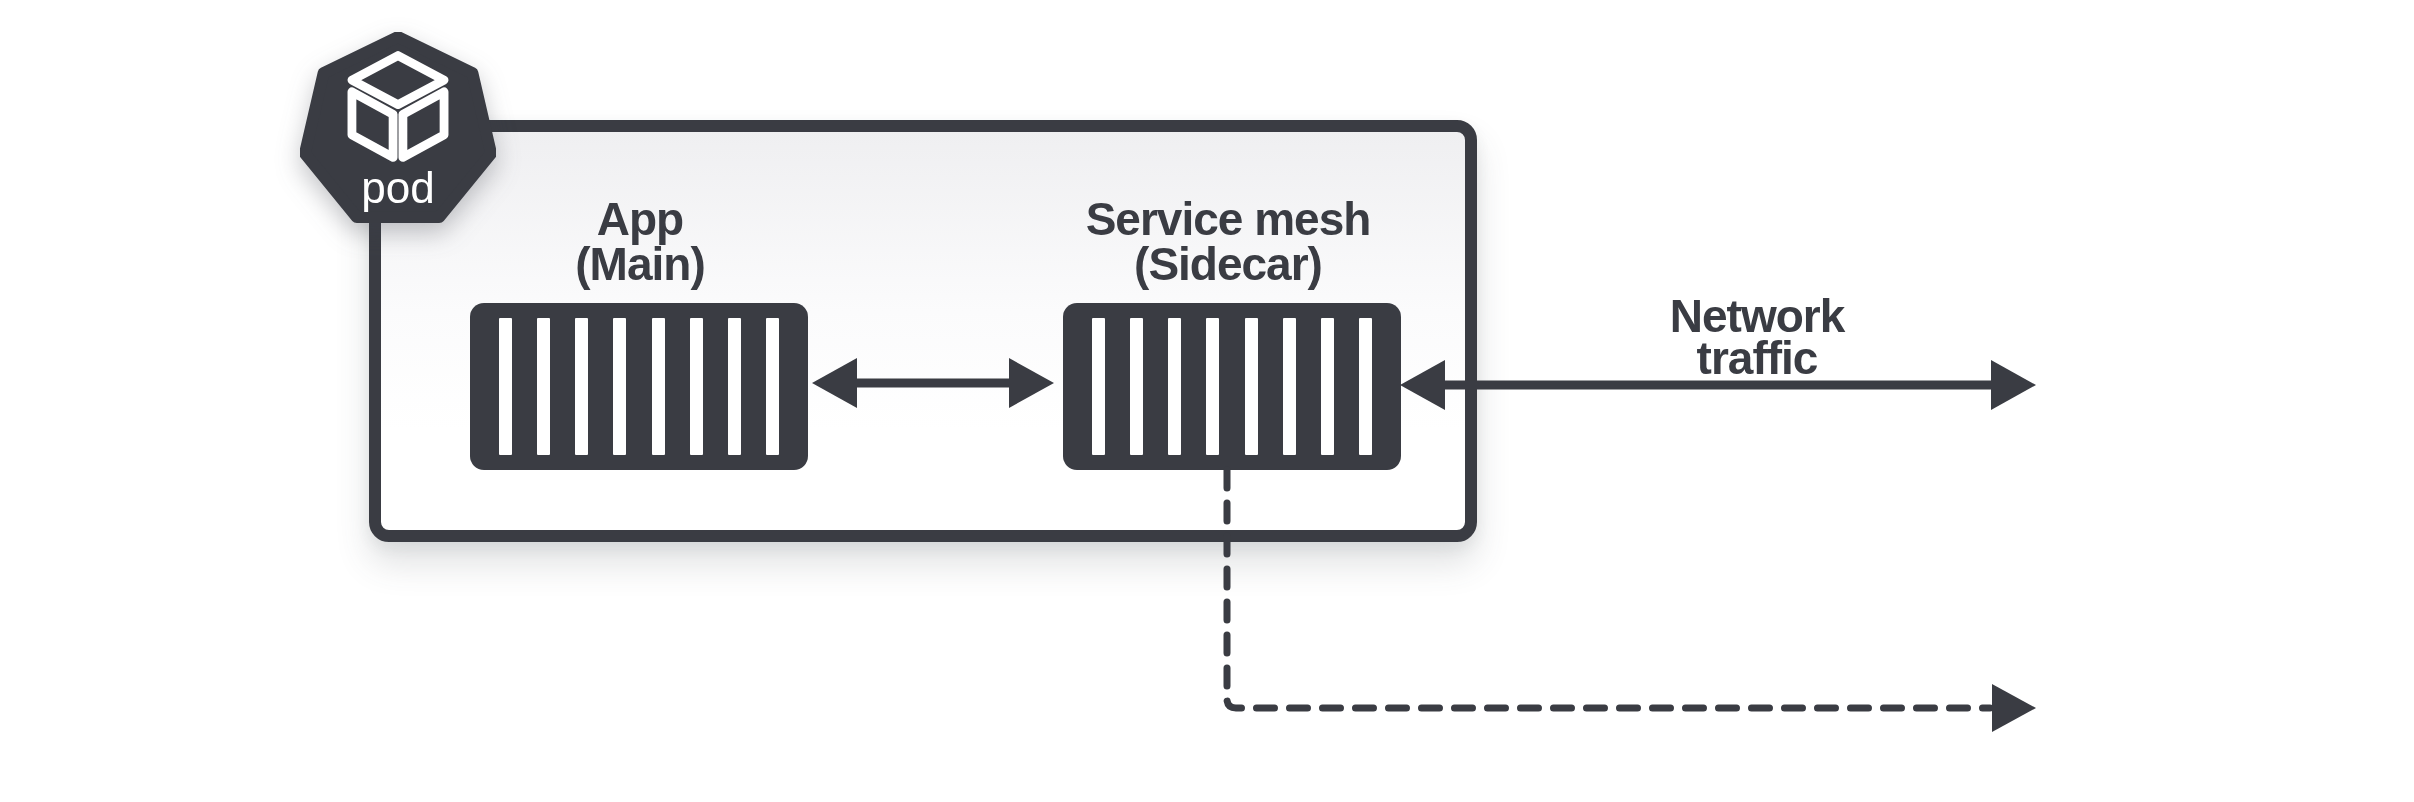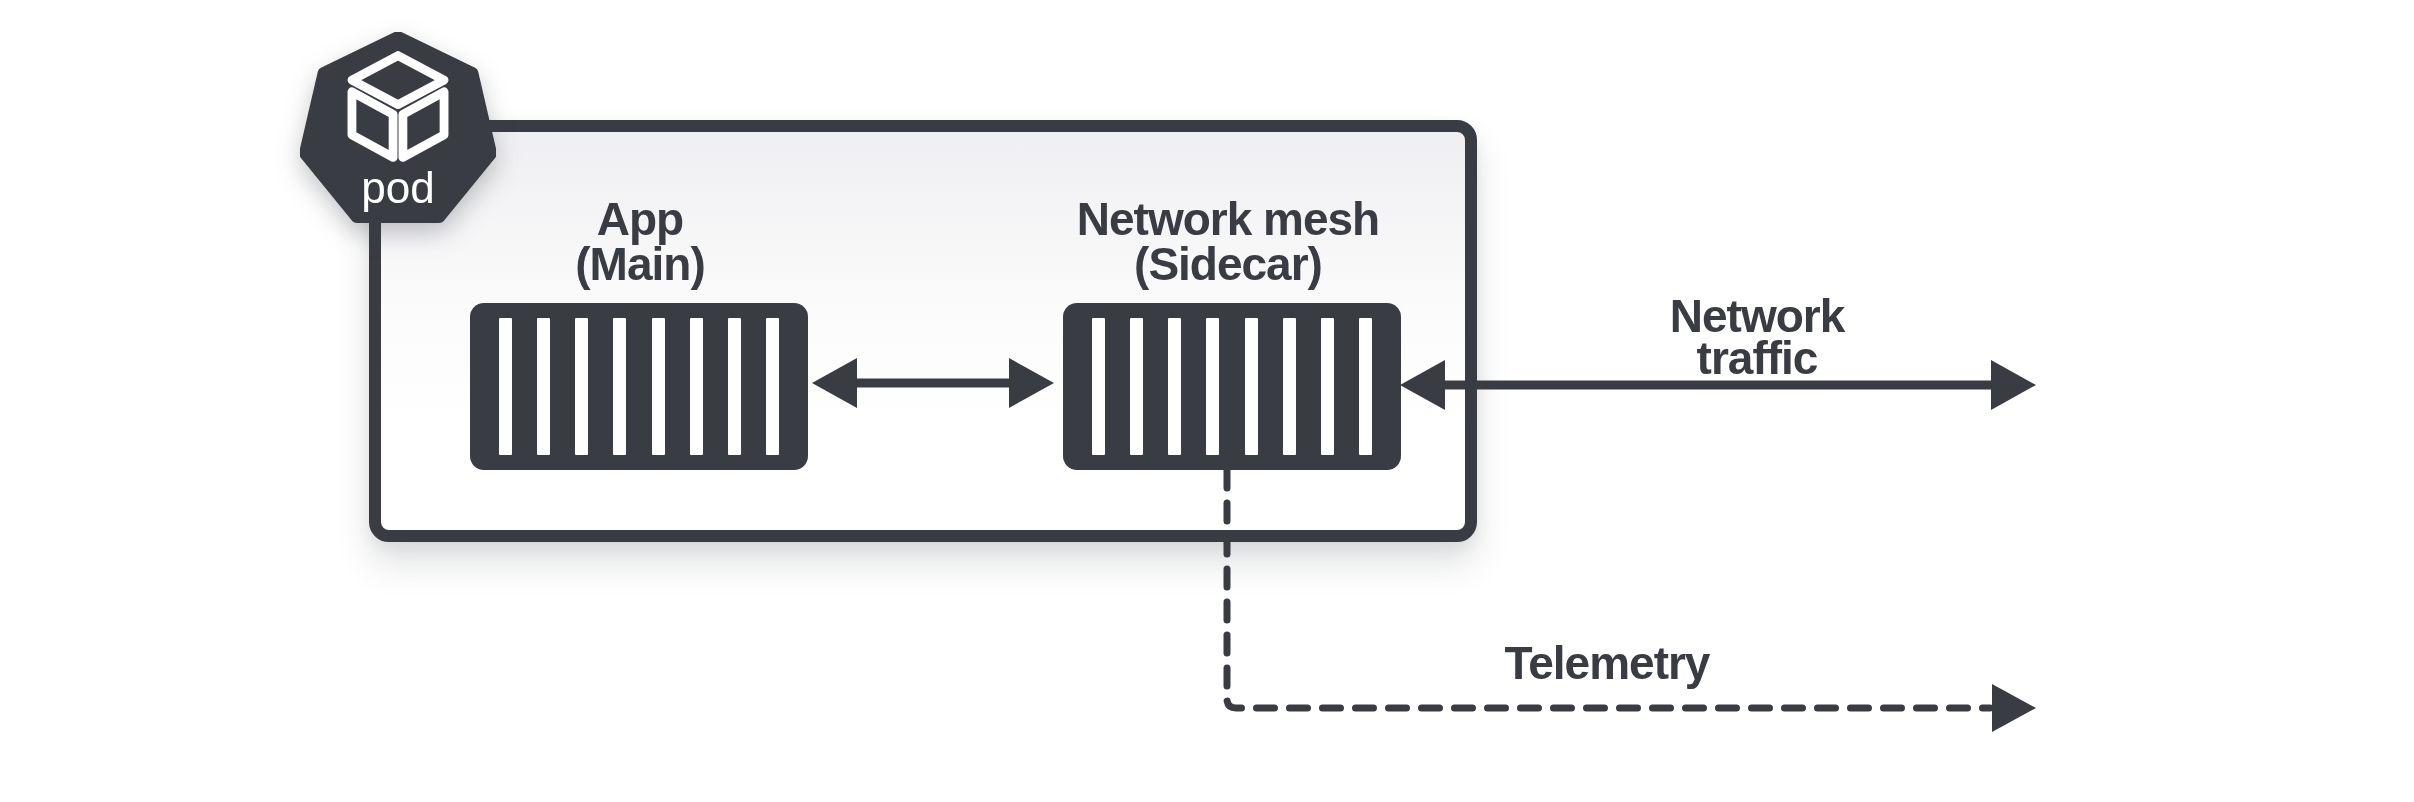--- a/index.html
+++ b/index.html
@@ -60,21 +60,21 @@
 
 <div class="stage">
 
   <div class="pod-box"></div>
 
   <div class="ctr-label app">
     <div>App</div>
     <div>(Main)</div>
   </div>
   <div class="ctr-label sidecar">
-    <div>Network mesh</div>
+    <div>Service mesh</div>
     <div>(Sidecar)</div>
   </div>
 
   <div class="container-box container-app">
     <span class="stripe"></span>
     <span class="stripe"></span>
     <span class="stripe"></span>
     <span class="stripe"></span>
     <span class="stripe"></span>
     <span class="stripe"></span>
@@ -120,17 +120,14 @@
       <path d="M53,61 L95,84 L95,128 L53,105 Z"></path>
       <path d="M147,61 L105,84 L105,128 L147,105 Z"></path>
     </g>
     <text x="100" y="174" text-anchor="middle">pod</text>
   </svg>
 
   <div class="flow-label network">
     <div>Network</div>
     <div>traffic</div>
   </div>
-  <div class="flow-label telemetry">
-    <div>Telemetry</div>
-  </div>
 
 </div>
 
 </body></html>

